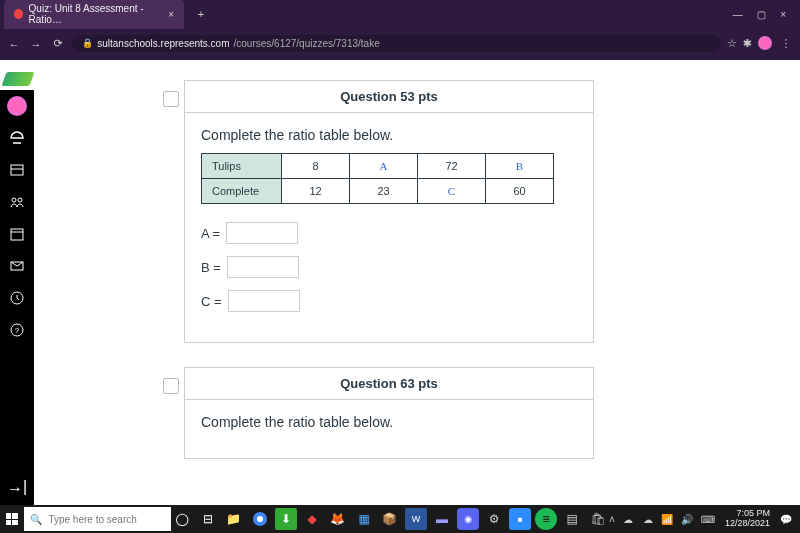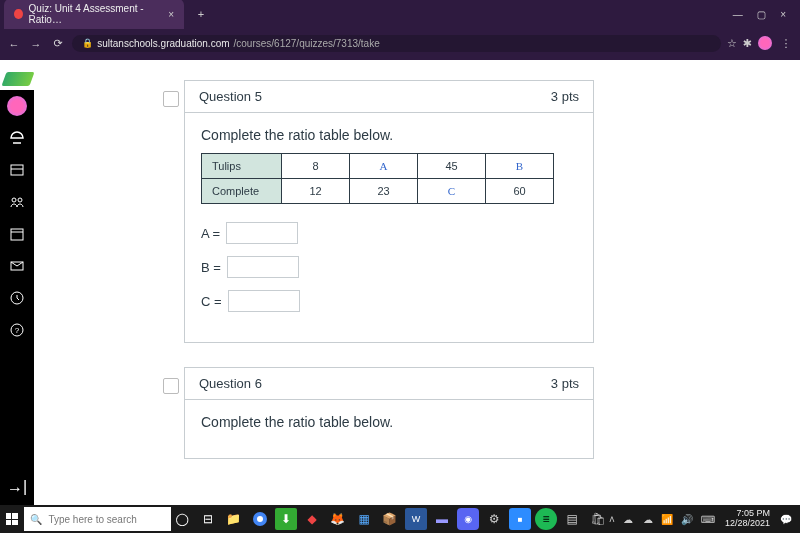--- a/index.html
+++ b/index.html
@@ -116,22 +116,22 @@
 .question-card::before {
   content: "";
   position:absolute; left:-22px; top:10px;
   width:14px; height:14px;
   border:1.5px solid #bbb; border-radius:2px;
   background: #fff;
 }
 .q-head {
   border-bottom: 1px solid #c7cdd1;
   padding: 8px 14px;
-  display:flex; justify-content:space-between;
-  font-size: 13px; font-weight:400; color:#2d3b45;
+  display:flex; justify-content:center;
+  font-size: 13px; font-weight:700; color:#2d3b45;
 }
 .q-body {
   padding: 14px 16px 18px 16px;
   font-size: 12px; color:#2d3b45;
 }
 .q-prompt { font-size: 14px; margin-bottom: 10px; color:#2d3b45; }
 .q-sub { font-size: 10.5px; margin-bottom: 8px; color:#2d3b45; }
 .ratio-table {
   border-collapse: collapse; font-size: 11px;
   margin-bottom: 18px;
@@ -187,37 +187,37 @@
 .tb-time { display:flex; flex-direction:column; align-items:flex-end; font-size:9px; line-height:1.1; padding:0 4px; color:#eee; }
 .chev { color:#ccc; font-size:10px; }
 </style>
 </head>
 <body>
 
 <div class="browser-top">
   <div class="tab-row">
     <div class="tab">
       <span style="width:10px;height:10px;background:#e44;border-radius:50%"></span>
-      <span>Quiz: Unit 4 Assessment - Ratio…</span>
+      <span>Quiz: Unit 8 Assessment - Ratio…</span>
       <span class="close-x">×</span>
     </div>
     <div class="tab-plus">+</div>
     <div class="window-controls">
       <span>—</span>
       <span>▢</span>
       <span>×</span>
     </div>
   </div>
   <div class="addr-row">
     <div class="nav-ico">←</div>
     <div class="nav-ico">→</div>
     <div class="nav-ico">⟳</div>
     <div class="addr-bar">
       <span class="addr-lock">🔒</span>
-      <span class="addr-host">sultanschools.graduation.com</span>
+      <span class="addr-host">sultanschools.represents.com</span>
         <span class="addr-path">/courses/6127/quizzes/7313/take</span>
     </div>
     <div class="star-ico">☆</div>
     <div class="ext-ico">✱</div>
     <div class="avatar-small"></div>
     <div class="menu-ico">⋮</div>
   </div>
 </div>
 <div class="bookmarks-bar">
   <div class="bm-item">
@@ -312,21 +312,21 @@
         </div>
         <div class="q-body">
           <p class="q-prompt">Complete the ratio table below.</p>
 
           <table class="ratio-table">
             <tbody>
                 <tr>
               <th>Tulips</th>
               <td>8</td>
               <td class="mathvar">A</td>
-              <td>45</td>
+              <td>72</td>
               <td class="mathvar">B</td>
             </tr>
             <tr>
               <th>Complete</th>
               <td>12</td>
               <td>23</td>
               <td class="mathvar">C</td>
               <td>60</td>
             </tr>
           </tbody>

